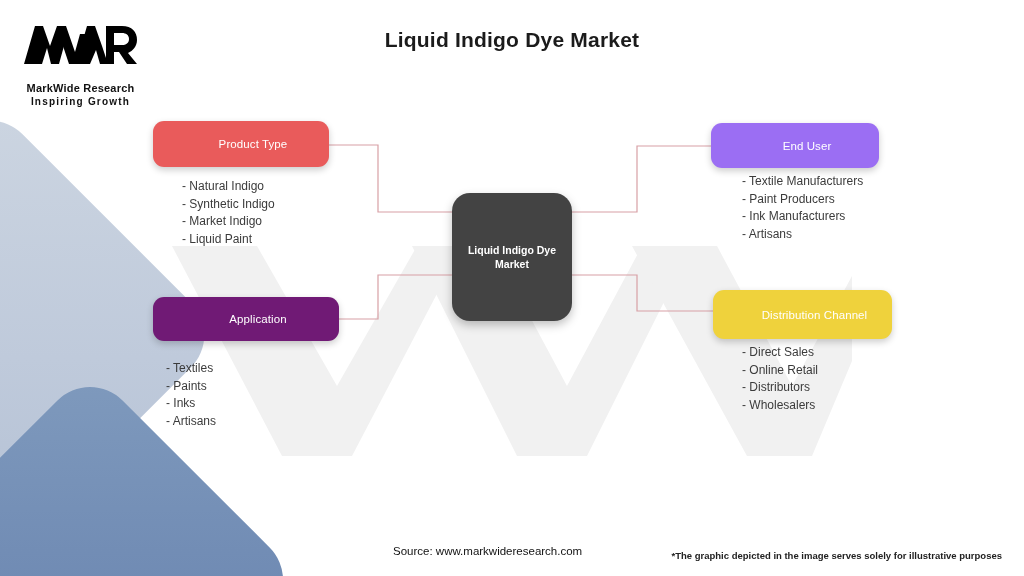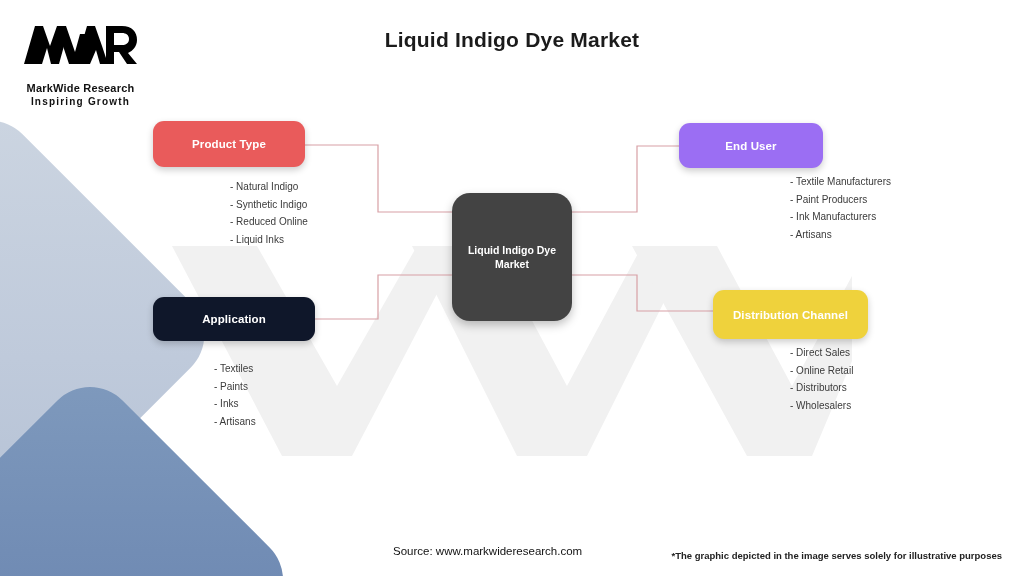--- a/index.html
+++ b/index.html
@@ -101,29 +101,30 @@
   }
 
   
   .node {
     position: absolute;
     display: flex;
     align-items: center;
     justify-content: center;
     border-radius: 11px;
     color: #ffffff;
-    font-weight: bold;
+    font-weight: normal;
     font-size: 11.5px;
     text-align: center;
     box-shadow: 0 3px 7px rgba(0,0,0,.20);
     letter-spacing: .1px;
+    padding-left: 24px;
   }
   #node-product  { left: 153px; top: 121px; width: 152px; height: 46px; }
   #node-applic   { left: 153px; top: 297px; width: 162px; height: 44px; }
-  #node-enduser  { left: 679px; top: 123px; width: 144px; height: 45px; }
+  #node-enduser  { left: 711px; top: 123px; width: 144px; height: 45px; }
   #node-distrib  { left: 713px; top: 290px; width: 155px; height: 49px; }
 
   #node-center {
     position: absolute;
     left: 452px;
     top: 193px;
     width: 120px;
     height: 128px;
     border-radius: 18px;
     background: #434343;
@@ -136,25 +137,24 @@
     font-weight: bold;
     line-height: 1.35;
     box-shadow: 0 4px 10px rgba(0,0,0,.25);
     padding: 0 10px;
     box-sizing: border-box;
   }
 
   
   .items {
     position: absolute;
-    font-size: 10px;
+    font-size: 12px;
     color: #3b3b3b;
     line-height: 17.6px;
     white-space: nowrap;
-    margin-left: 48px;
   }
   #items-product { left: 182px; top: 178px; }
   #items-applic  { left: 166px; top: 360px; }
   #items-enduser { left: 742px; top: 173px; }
   #items-distrib { left: 742px; top: 344px; }
 
   
   #source {
     position: absolute;
     left: 393px;
@@ -212,29 +212,29 @@
     </svg>
     <div class="logo-name">MarkWide Research</div>
     <div class="logo-tag">Inspiring Growth</div>
   </div>
 
   <div id="title">Liquid Indigo Dye Market</div>
 
   <div id="node-center" style="background: rgb(67, 67, 67);">Liquid Indigo Dye Market</div>
 
   <div class="node" id="node-product" style="background: rgb(233, 91, 91);">Product Type</div>
-  <div class="node" id="node-applic" style="background: #0f172a;">Application</div>
+  <div class="node" id="node-applic" style="background: #701a75;">Application</div>
   <div class="node" id="node-enduser" style="background: rgb(155, 110, 243);">End User</div>
   <div class="node" id="node-distrib" style="background: rgb(239, 210, 60);">Distribution Channel</div>
 
   <div class="items" id="items-product">
     <div>- Natural Indigo</div>
     <div>- Synthetic Indigo</div>
-    <div>- Reduced Online</div>
-    <div>- Liquid Inks</div>
+    <div>- Market Indigo</div>
+    <div>- Liquid Paint</div>
   </div>
 
   <div class="items" id="items-applic">
     <div>- Textiles</div>
     <div>- Paints</div>
     <div>- Inks</div>
     <div>- Artisans</div>
   </div>
 
   <div class="items" id="items-enduser">

